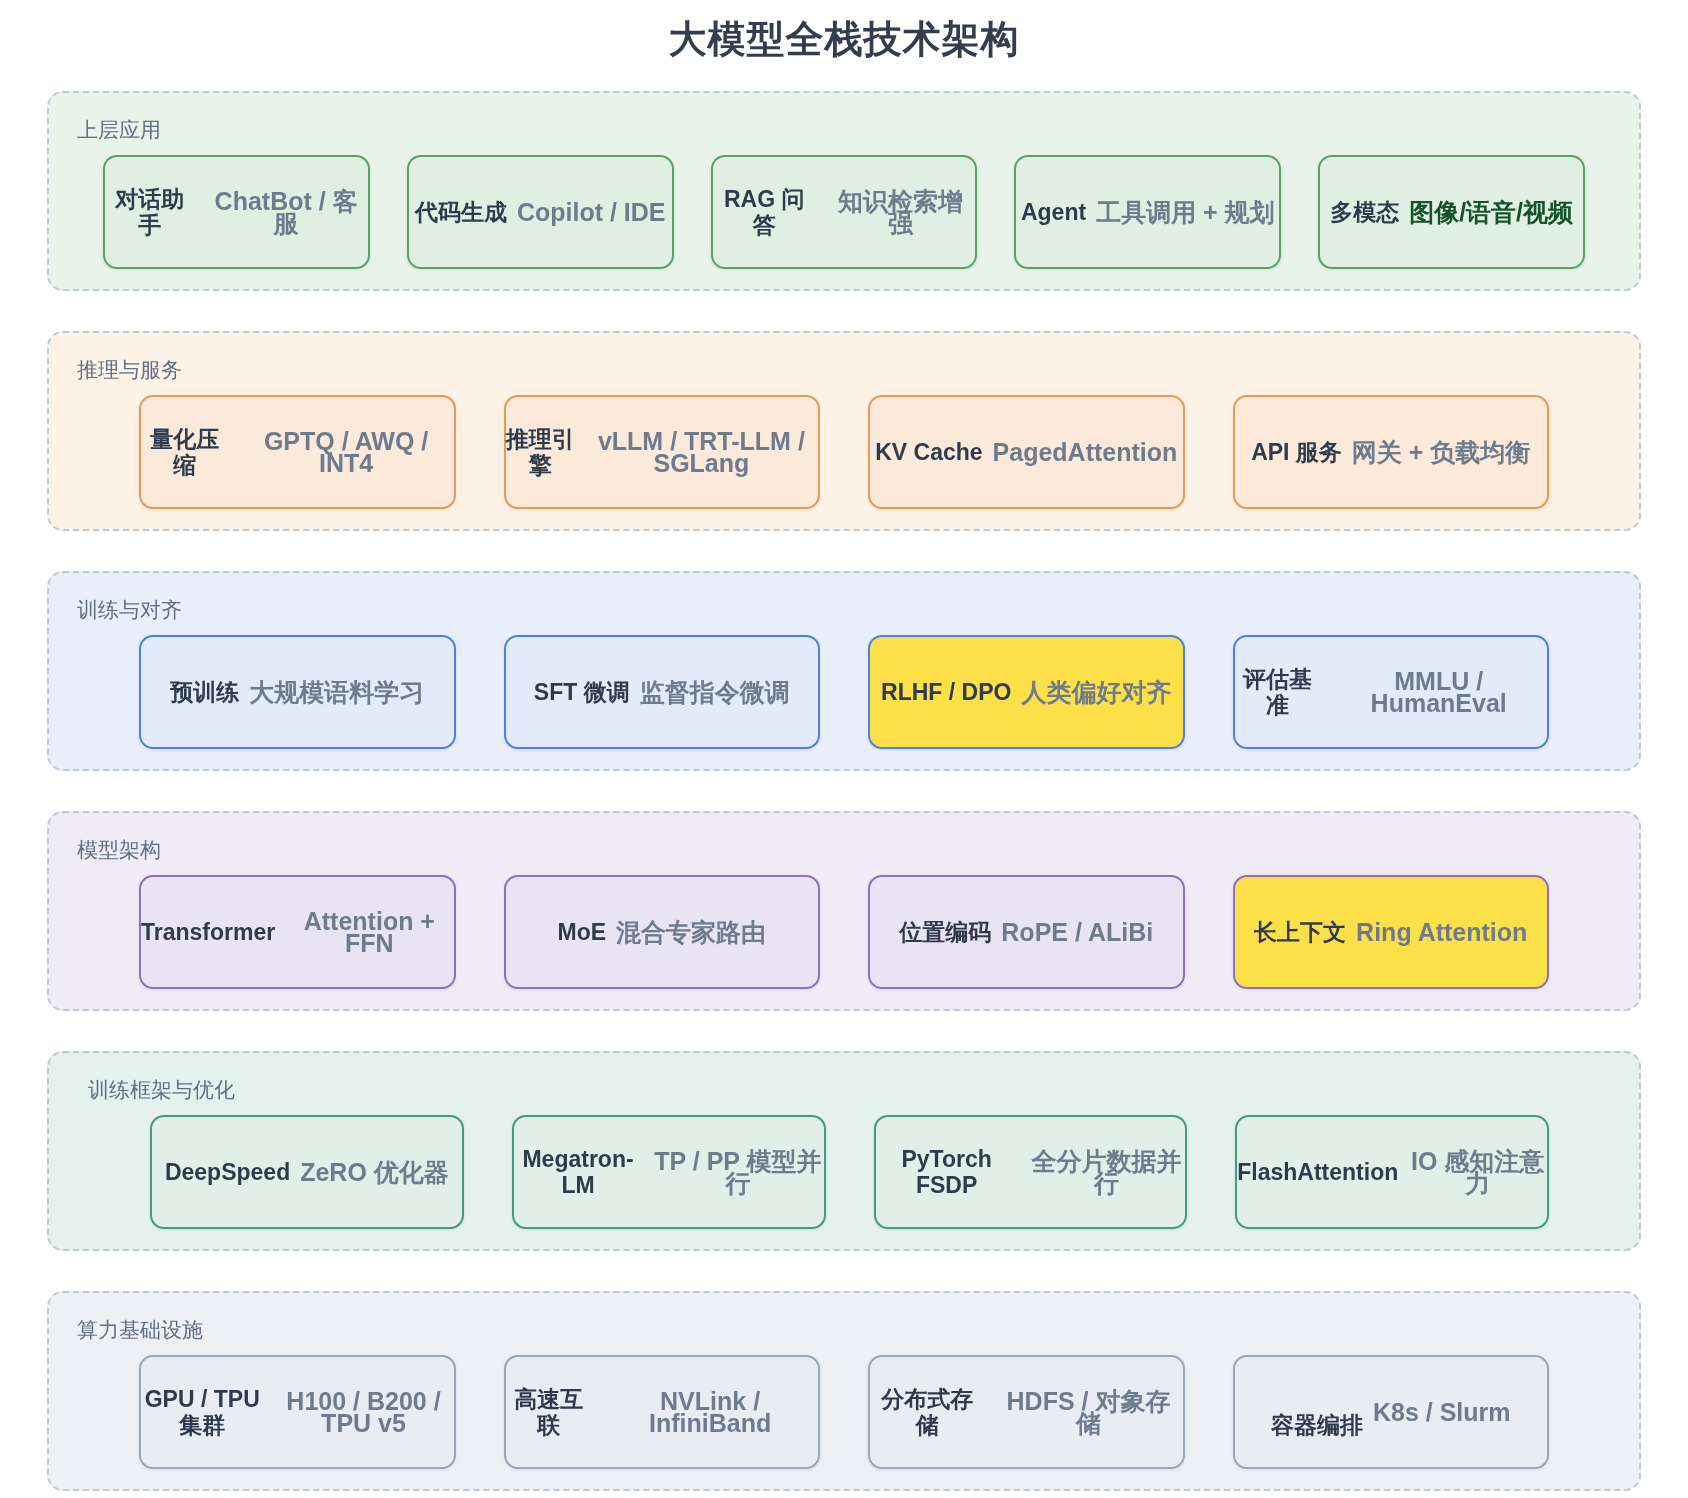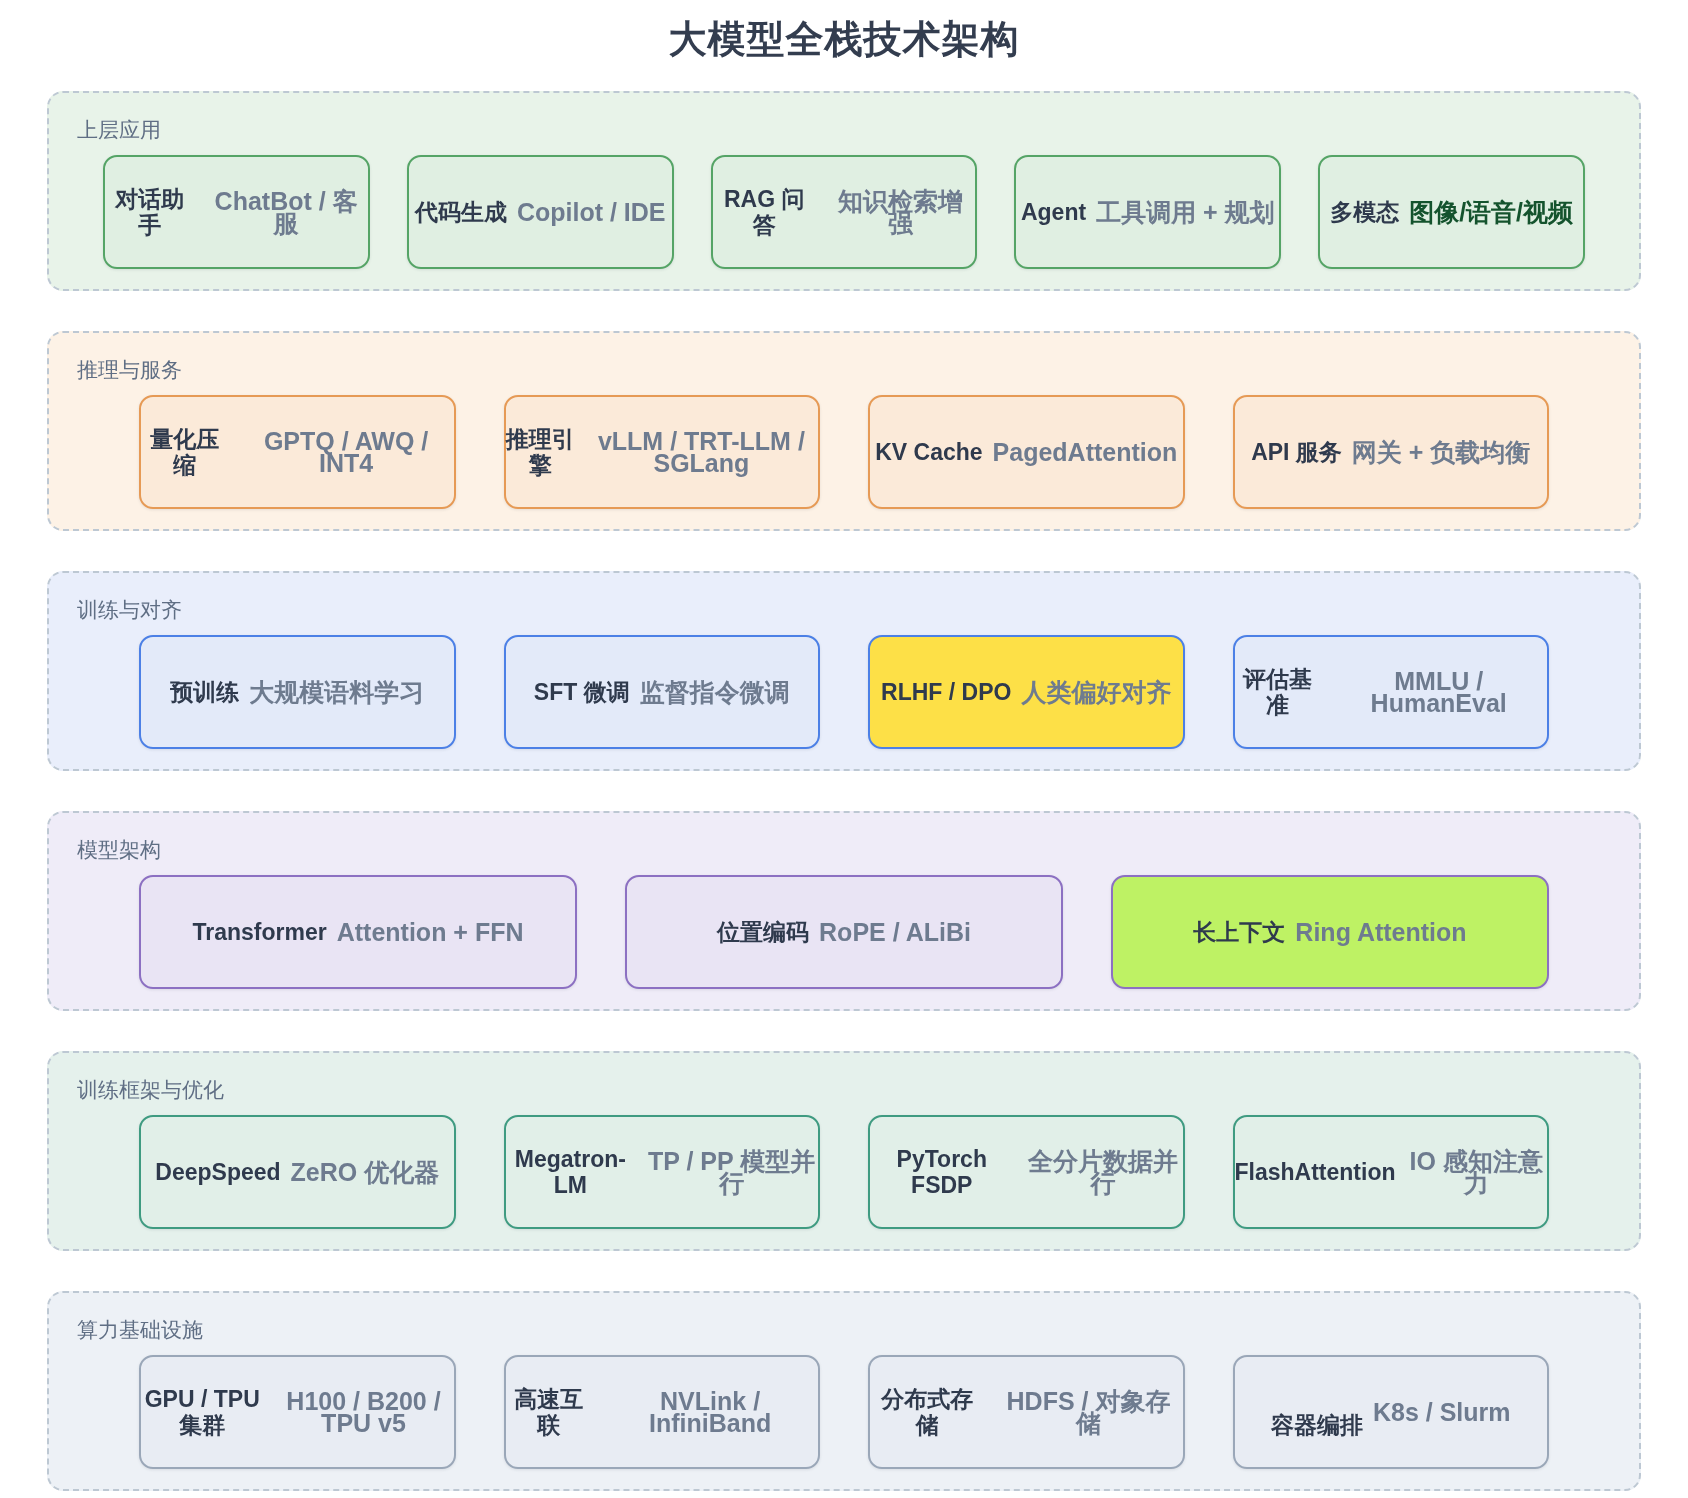--- a/index.html
+++ b/index.html
@@ -131,30 +131,34 @@
         </div>
   </section>
       <section class="layer" style="background: rgb(239, 236, 248); border-color: rgb(189, 200, 211);">
     <div class="layer-label" style="color: rgb(95, 110, 132);">模型架构</div>
     <div class="row cols-4">
           <div class="box" style="background: rgb(233, 228, 244); border-color: rgb(140, 112, 194);">
     <div class="box-title" style="color: rgb(47, 58, 77);">Transformer</div>
     <div class="box-subtitle" style="color: rgb(110, 123, 143);">Attention + FFN</div>
   </div>
           <div class="box" style="background: rgb(233, 228, 244); border-color: rgb(140, 112, 194);">
+    <div class="box-title" style="color: rgb(47, 58, 77);">MoE</div>
+    <div class="box-subtitle" style="color: rgb(110, 123, 143);">混合专家路由</div>
+  </div>
+          <div class="box" style="background: rgb(233, 228, 244); border-color: rgb(140, 112, 194);">
     <div class="box-title" style="color: rgb(47, 58, 77);">位置编码</div>
     <div class="box-subtitle" style="color: rgb(110, 123, 143);">RoPE / ALiBi</div>
   </div>
-          <div class="box" style="background: #bef264; border-color: rgb(140, 112, 194);">
+          <div class="box" style="background: #fde047; border-color: rgb(140, 112, 194);">
     <div class="box-title" style="color: rgb(47, 58, 77);">长上下文</div>
     <div class="box-subtitle" style="color: rgb(110, 123, 143);">Ring Attention</div>
   </div>
         </div>
   </section>
-      <section class="layer" style="background: rgb(229, 241, 236); border-color: rgb(189, 200, 211);">
+      <section class="layer" style="background: rgb(229, 241, 236); border-color: rgb(189, 200, 211); padding-left: 11px;">
     <div class="layer-label" style="color: rgb(95, 110, 132);">训练框架与优化</div>
     <div class="row cols-4">
           <div class="box" style="background: rgb(225, 239, 232); border-color: rgb(63, 155, 129);">
     <div class="box-title" style="color: rgb(47, 58, 77);">DeepSpeed</div>
     <div class="box-subtitle" style="color: rgb(110, 123, 143);">ZeRO 优化器</div>
   </div>
           <div class="box" style="background: rgb(225, 239, 232); border-color: rgb(63, 155, 129);">
     <div class="box-title" style="color: rgb(47, 58, 77);">Megatron-LM</div>
     <div class="box-subtitle" style="color: rgb(110, 123, 143);">TP / PP 模型并行</div>
   </div>

